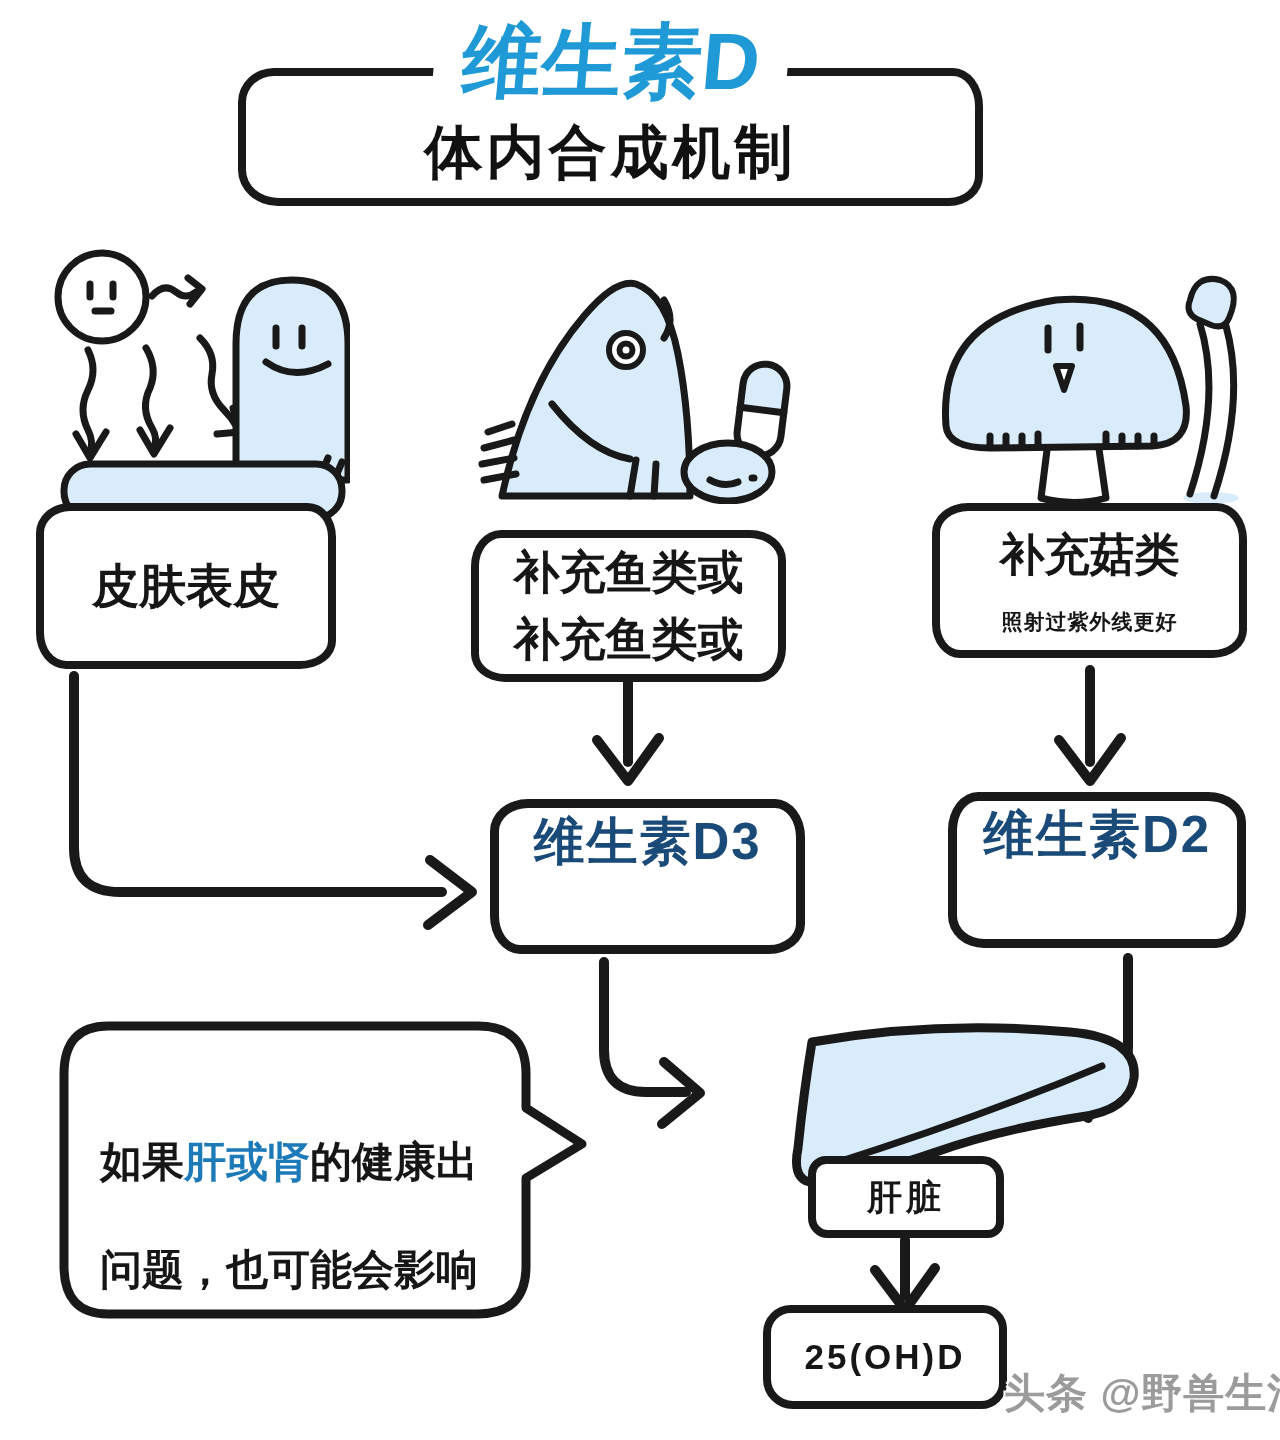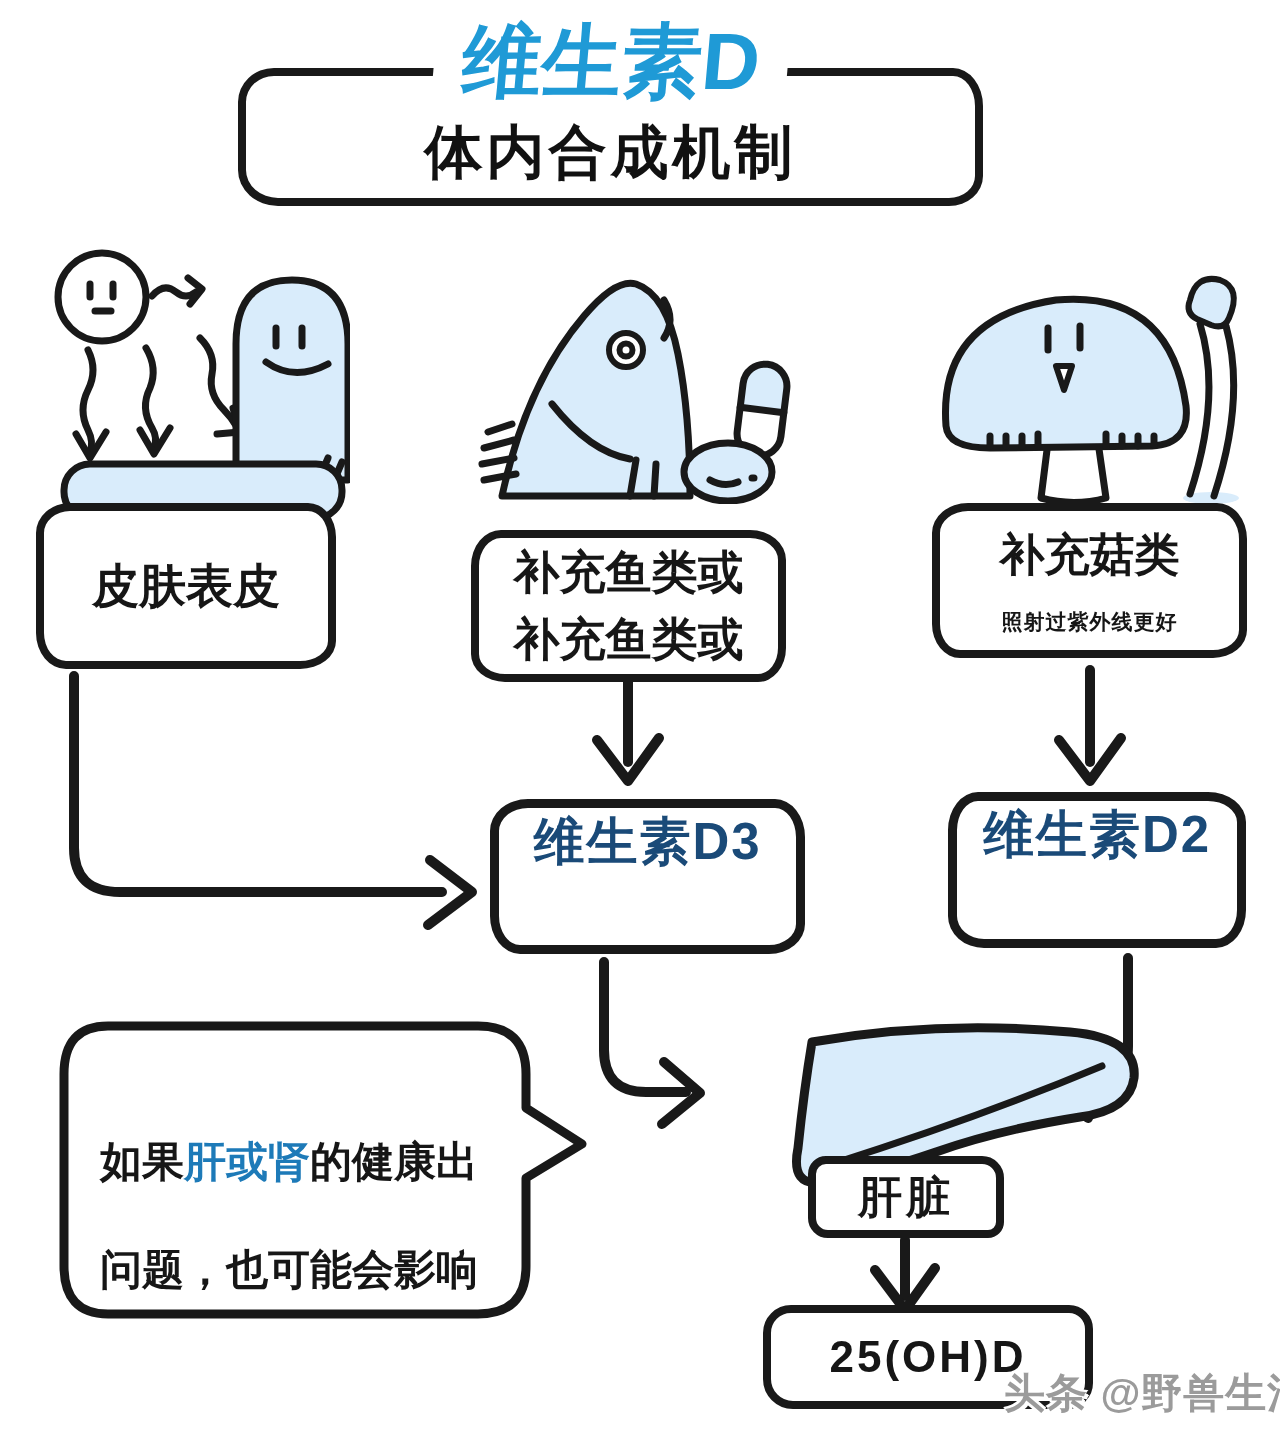--- a/index.html
+++ b/index.html
@@ -50,22 +50,22 @@
     font-size:51px;font-weight:900;color:var(--navy);letter-spacing:2px;
   }
   .d3{left:490px;top:799px;width:315px;height:155px;border-radius:38px 30px 36px 30px / 32px 38px 30px 38px;}
   .d2{left:948px;top:792px;width:298px;height:156px;border-radius:30px 38px 30px 36px / 38px 30px 38px 32px;}
 
   .small-box{
     position:absolute;background:#fff;border:8px solid var(--ink);z-index:3;
     display:flex;justify-content:center;align-items:center;
     font-weight:900;color:#161616;
   }
-  .liver-label{left:808px;top:1156px;width:196px;height:82px;border-radius:18px 22px 16px 20px;font-size:44px;letter-spacing:4px;}
-  .metabolite{left:763px;top:1305px;width:330px;height:104px;border-radius:28px 24px 26px 30px;font-size:44px;letter-spacing:3px;}
+  .liver-label{left:808px;top:1156px;width:196px;height:82px;border-radius:18px 22px 16px 20px;font-size:35px;letter-spacing:4px;}
+  .metabolite{left:763px;top:1305px;width:244px;height:104px;border-radius:28px 24px 26px 30px;font-size:35px;letter-spacing:3px;}
 
   .bubble-svg{position:absolute;left:58px;top:1020px;z-index:2;}
   .bubble-text{
     position:absolute;left:100px;top:1086px;width:410px;z-index:3;
     font-size:42px;font-weight:900;color:#161616;line-height:1.52;
   }
   .bubble-text .bline{white-space:nowrap;margin-top:44px;}
   .hl{color:var(--highlight-blue);}
 
   .watermark{

